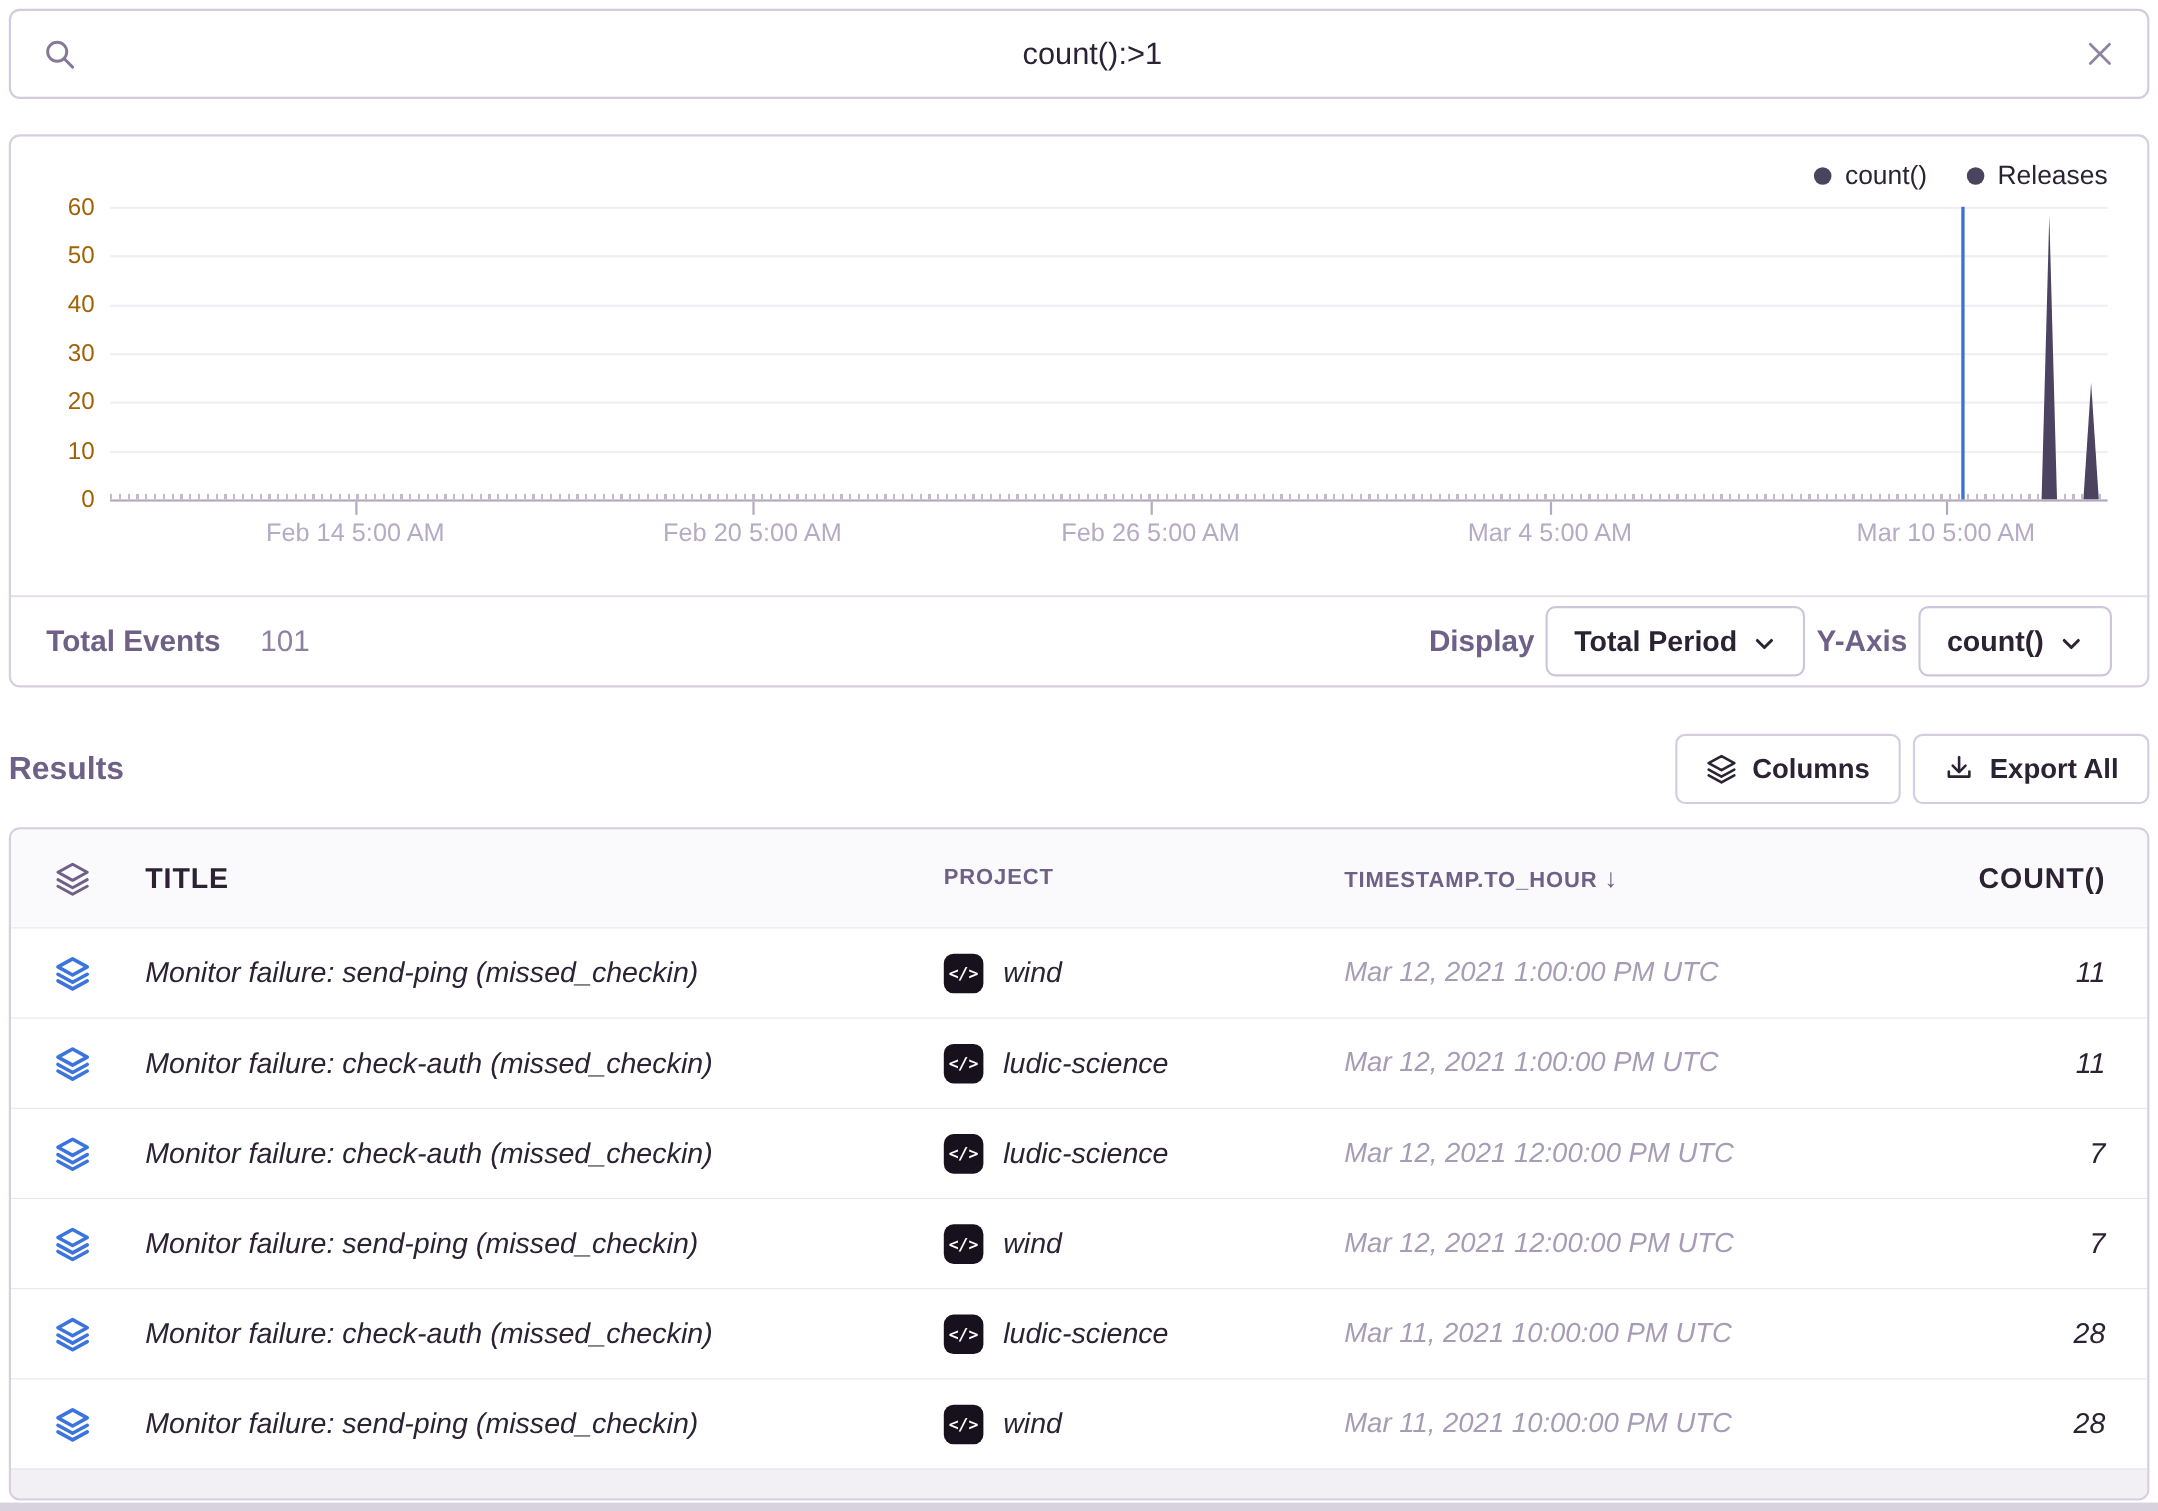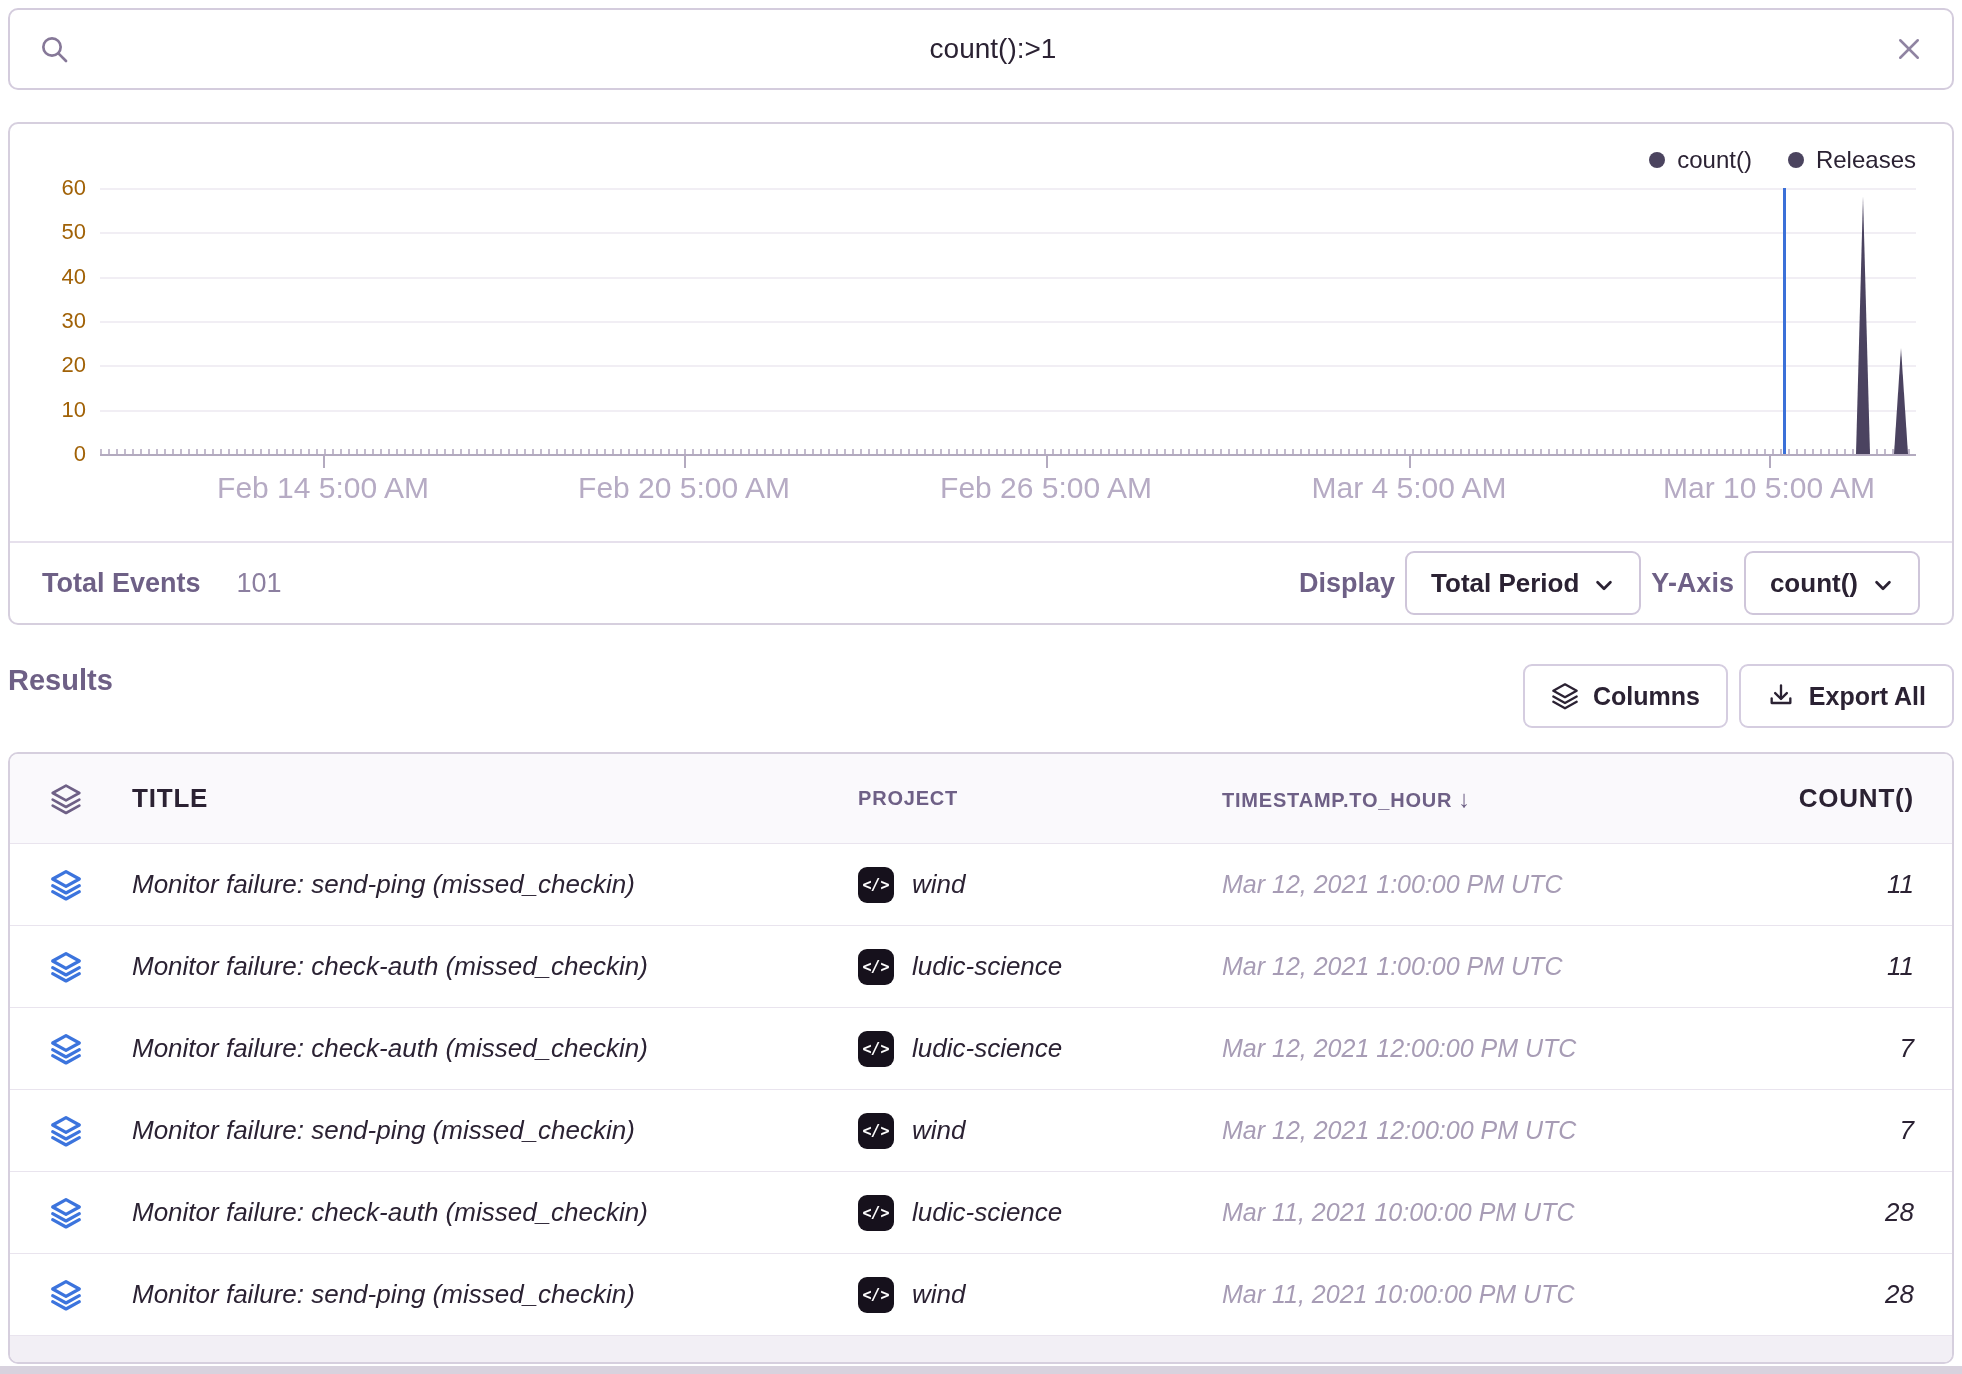--- a/index.html
+++ b/index.html
@@ -27,36 +27,36 @@
 
   .plot { position:absolute; left:90px; top:64px; width:1816px; height:266px; }
   .gridline { position:absolute; left:0; right:0; height:2px; background:#f1eef4; }
   .baseline { position:absolute; left:0; right:0; bottom:-2px; height:2px; background:#b3aabf; }
   .baseline::before { content:""; position:absolute; left:0; right:0; bottom:2px; height:5px;
     background:repeating-linear-gradient(90deg,#c3bbcd 0 2px,transparent 2px 8px); }
   .major-tick { position:absolute; bottom:-14px; width:2px; height:12px; background:#b3aabf; }
   .release-line { position:absolute; top:0; bottom:0; width:3px; background:#3b70d8; }
   .spikes { position:absolute; inset:0; width:100%; height:100%; }
   .x-label { position:absolute; top:347px; transform:translateX(-50%);
-    font-size:30px; color:#b6abc4; white-space:nowrap; }
+    font-size:23px; color:#b6abc4; white-space:nowrap; }
   .x-label-row { position:absolute; left:90px; top:0; width:1816px; height:100%; pointer-events:none; }
 
   .panel-footer { position:absolute; left:0; right:0; bottom:0; height:82px;
     border-top:2px solid #e6e0ec; display:flex; align-items:center; padding:0 32px; }
   .pf-label { font-size:27px; font-weight:bold; color:#6e6086; }
   .pf-value { font-size:27px; color:#8c7fa0; margin-left:36px; }
   .pf-right { margin-left:auto; display:flex; align-items:center; gap:10px; }
   .dropdown { height:64px; border:2px solid #cfc6da; border-radius:9px; background:#fff;
     display:flex; align-items:center; gap:14px; padding:0 24px;
     font-size:26px; font-weight:bold; color:#2b2233; cursor:pointer; }
   .dropdown .chev { color:#2b2233; margin-top:3px; }
 
   
   .results-row { position:absolute; left:8px; right:8px; top:664px; height:70px;
-    display:flex; align-items:flex-start; }
+    display:flex; align-items:center; }
   .results-title { font-size:29px; font-weight:bold; color:#6e6086; }
   .results-actions { margin-left:auto; display:flex; gap:11px; }
   .btn { height:64px; border:2px solid #d5cde0; border-radius:9px; background:#fff;
     display:flex; align-items:center; gap:14px; padding:0 26px;
     font-size:25px; font-weight:bold; color:#2b2233; cursor:pointer; }
   .btn svg { color:#2b2233; }
 
   
   .table { position:absolute; left:8px; right:8px; top:752px;
     border:2px solid #d6cfde; border-radius:10px; background:#fff; overflow:hidden; }

